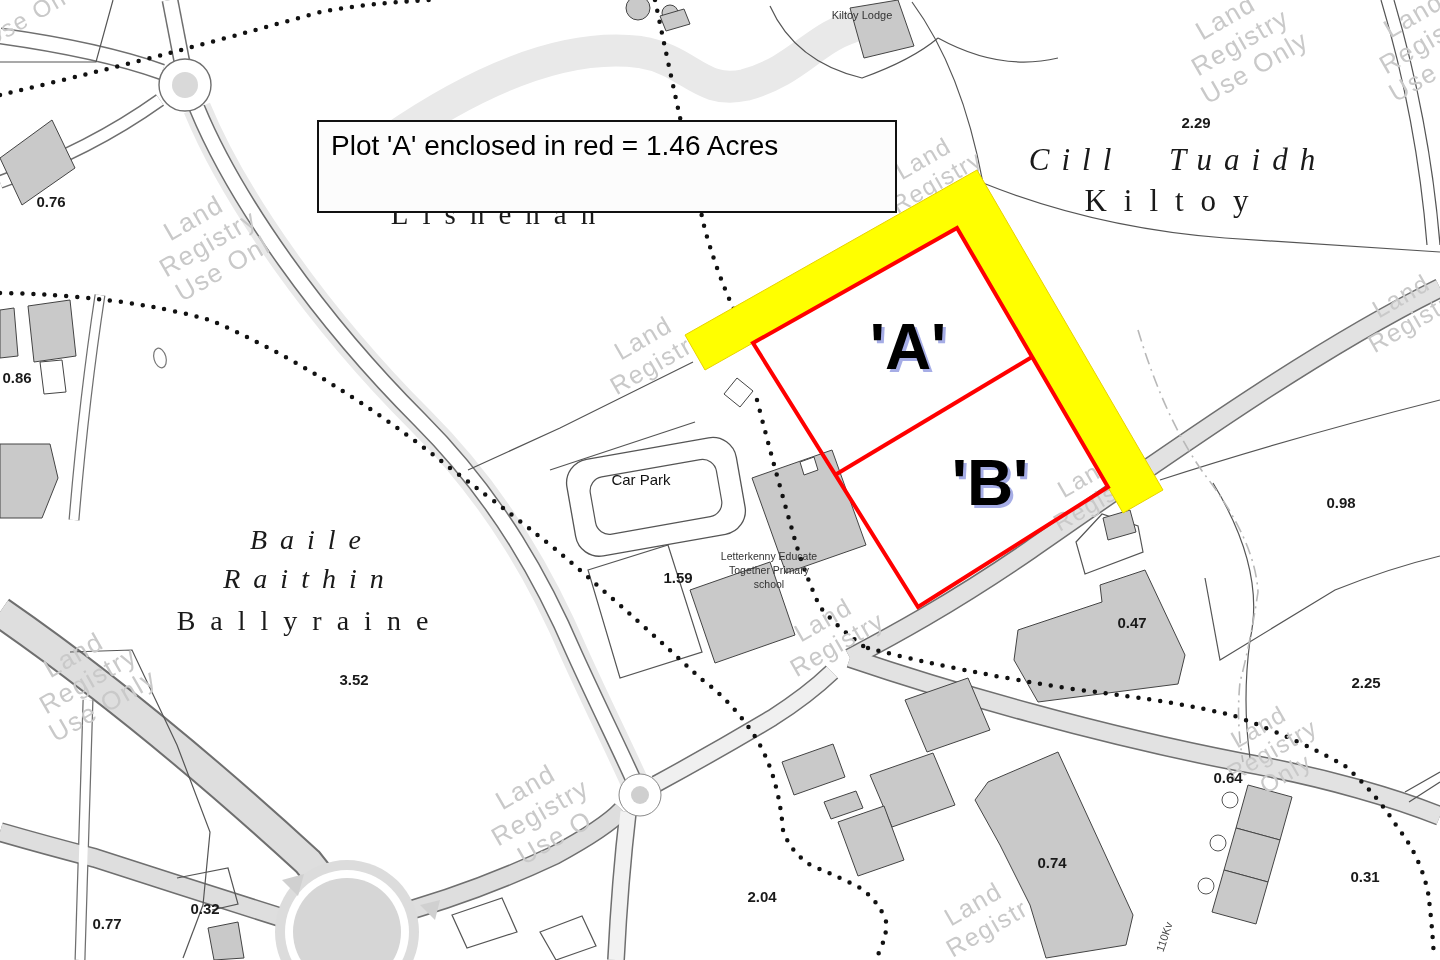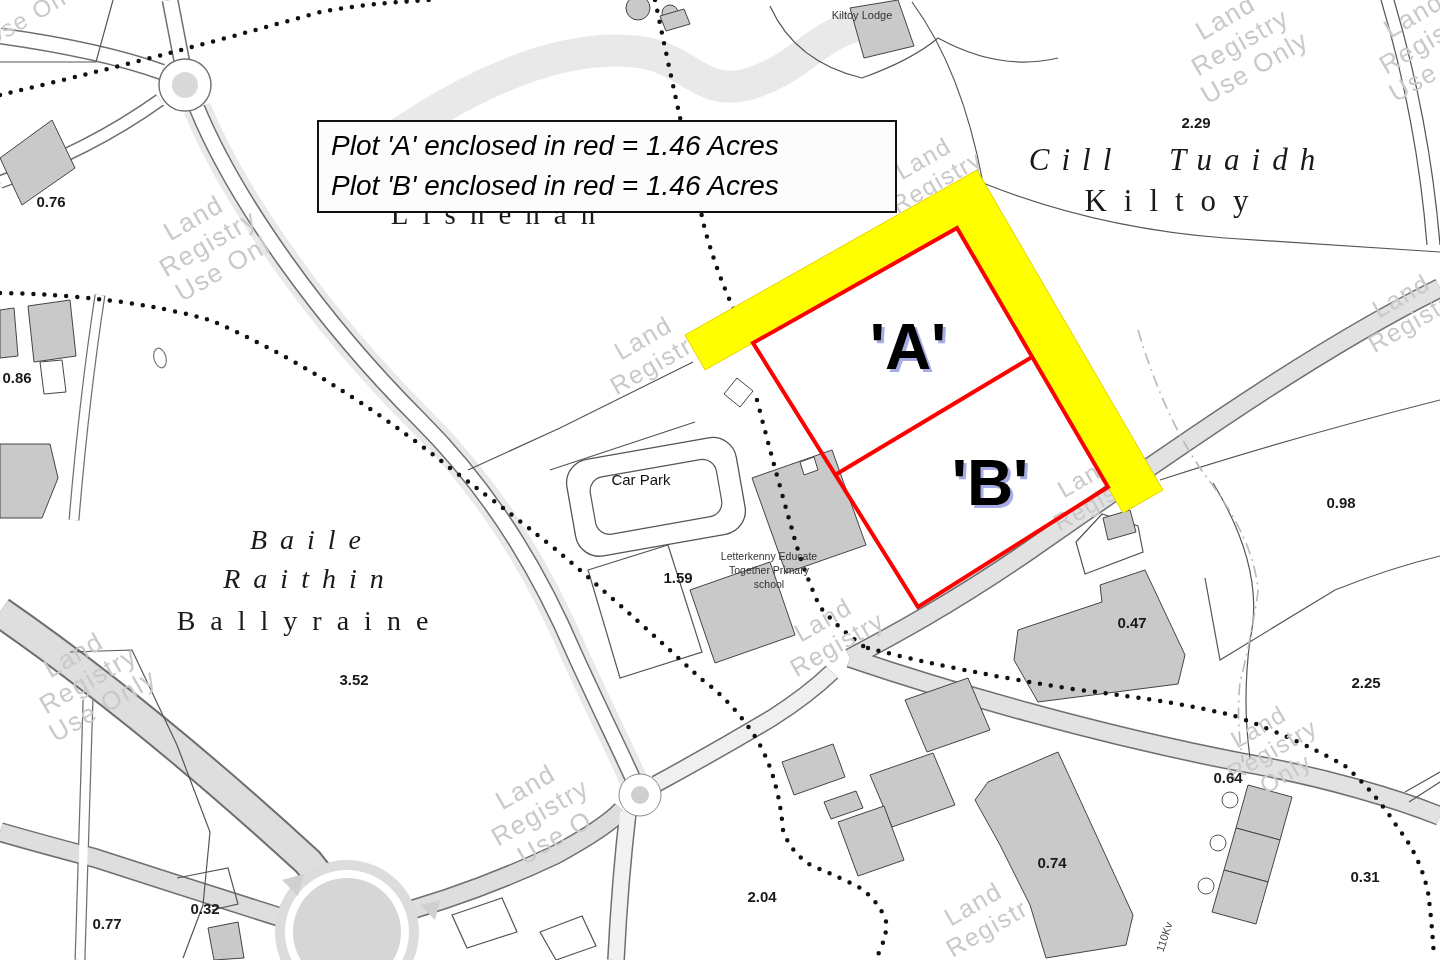--- a/index.html
+++ b/index.html
@@ -2,21 +2,21 @@
 <html><head>
 <meta charset="utf-8">
 <style>
   html,body{margin:0;padding:0;background:#ffffff;}
   #stage{position:relative;width:1440px;height:960px;overflow:hidden;background:#ffffff;
          font-family:"Liberation Sans",sans-serif;}
   #mapsvg{position:absolute;left:0;top:0;}
   .legend-box{position:absolute;left:317px;top:120px;width:564px;height:85px;
       background:#fcfcfc;border:2px solid #111;padding:4px 0 0 12px;box-sizing:content-box;}
   .legend-line{font-size:28px;line-height:40px;color:#000;white-space:nowrap;
-      font-family:"Liberation Sans",sans-serif;font-style:italic;}
+      font-family:"Liberation Sans",sans-serif;}
   text{user-select:none;}
 </style>
 </head>
 <body>
 
 <div id="stage">
 <svg id="mapsvg" width="1440" height="960" viewBox="0 0 1440 960" xmlns="http://www.w3.org/2000/svg">
 
   <g fill="none" stroke="#e9e9e9">
     <path d="M390,140 C470,85 560,42 640,52 C690,60 700,95 745,85 C800,70 815,35 860,25" stroke-width="32"></path>
@@ -224,15 +224,14 @@
   <g font-family="Liberation Sans, sans-serif" font-weight="bold" font-size="64" text-anchor="middle">
     <text x="911" y="372" fill="#3b4bc8" opacity="0.45">'A'</text>
     <text x="908" y="369" fill="#000000">'A'</text>
     <text x="993" y="508" fill="#3b4bc8" opacity="0.45">'B'</text>
     <text x="990" y="505" fill="#000000">'B'</text>
   </g>
 </svg>
 
   <div class="legend-box">
     <div class="legend-line">Plot 'A' enclosed in red = 1.46 Acres</div>
-    <div class="legend-line">Plot 'B' enclosed in red = 1.46 Acres</div>
   </div>
 </div>
 
 </body></html>

